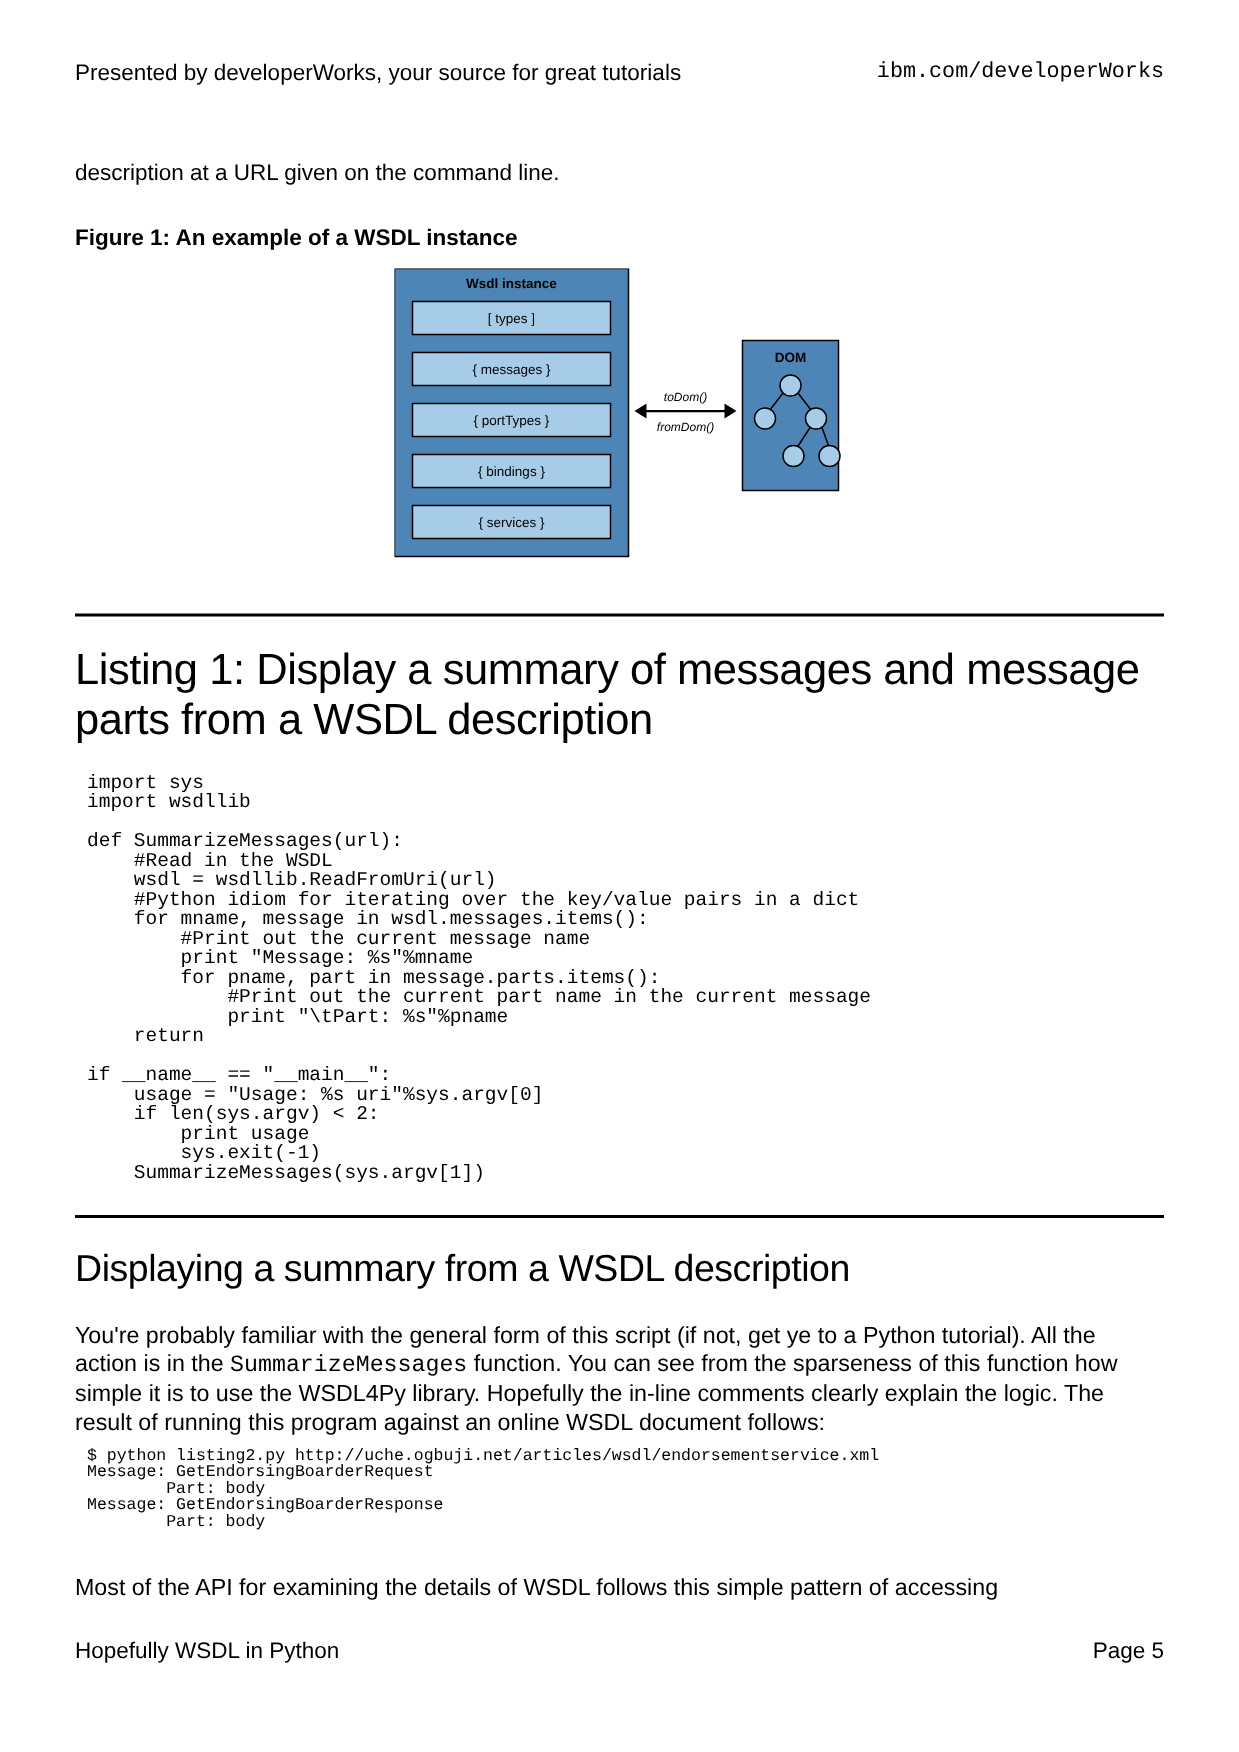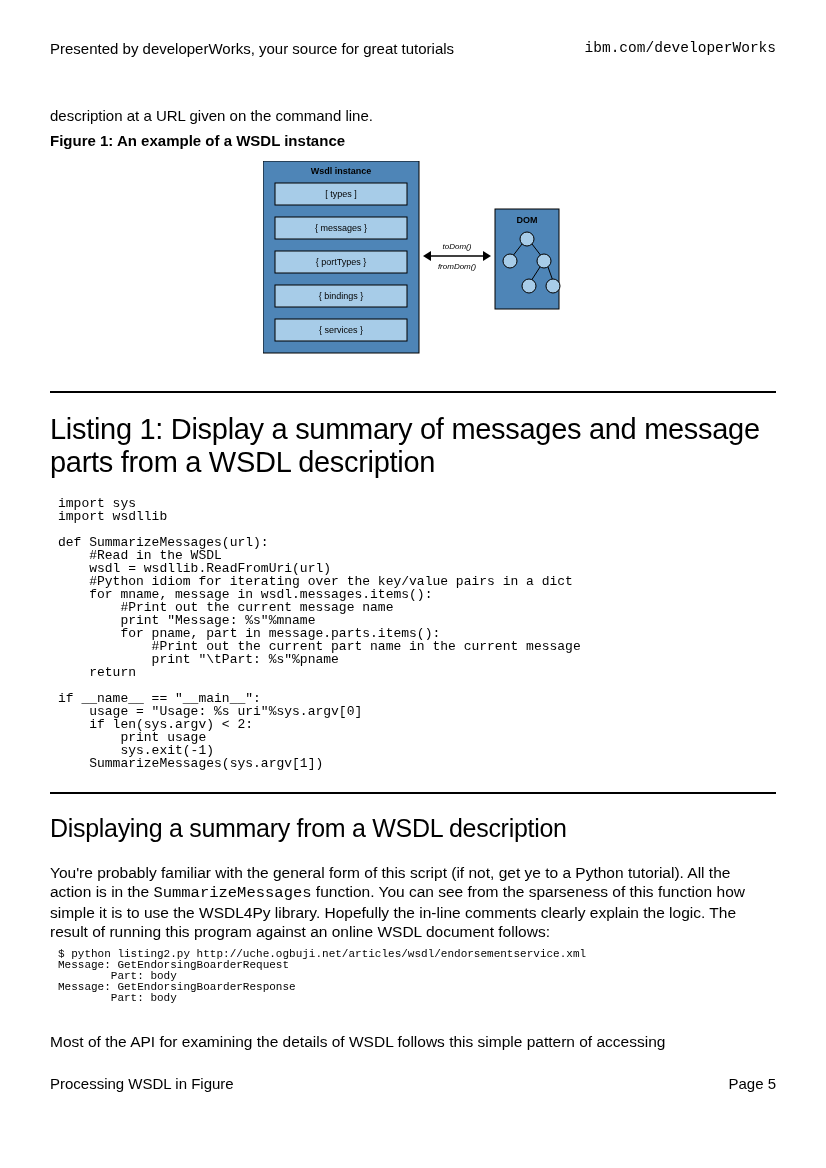--- a/index.html
+++ b/index.html
@@ -21,21 +21,21 @@
     display: flex;
     justify-content: space-between;
     font-size: 15px;
     margin-bottom: 50px;
   }
   .header-right {
     font-family: "Courier New", monospace;
     font-size: 14.5px;
   }
   .intro-line {
-    margin-bottom: 8px;
+    margin-bottom: 26px;
   }
   .figure-caption {
     font-weight: bold;
     margin-bottom: 12px;
   }
   .diagram-wrap {
     display: flex;
     justify-content: center;
     margin-bottom: 30px;
   }
@@ -173,17 +173,17 @@
 
   <pre class="output">$ python listing2.py http://uche.ogbuji.net/articles/wsdl/endorsementservice.xml
 Message: GetEndorsingBoarderRequest
         Part: body
 Message: GetEndorsingBoarderResponse
         Part: body</pre>
 
   <div class="body-text" style="margin-bottom:8px">Most of the API for examining the details of WSDL follows this simple pattern of accessing</div>
 
   <div class="footer">
-    <div>Processing WSDL in Figure</div>
+    <div>Hopefully WSDL in Python</div>
     <div>Page 5</div>
   </div>
 
 </div>
 
 </body></html>

